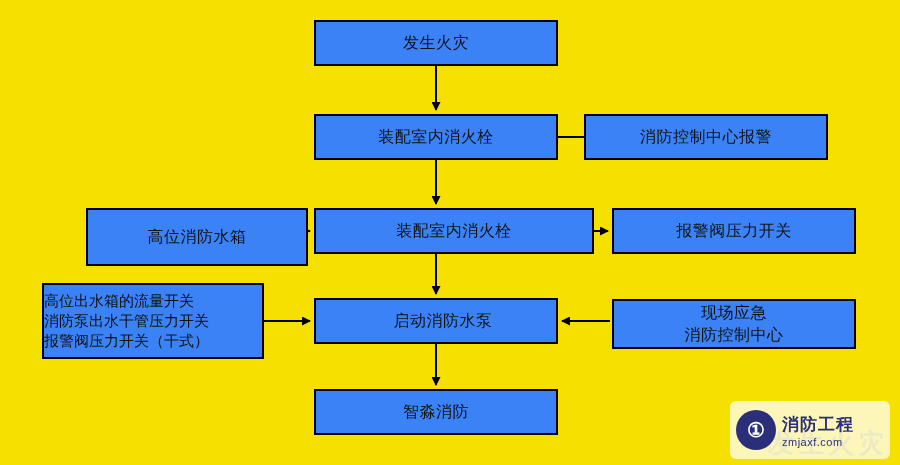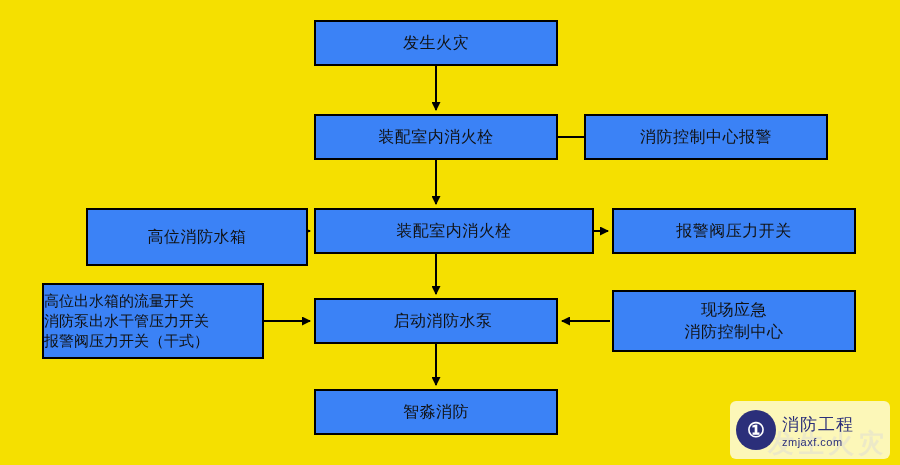--- a/index.html
+++ b/index.html
@@ -74,21 +74,21 @@
   }
   #wm-text {
     margin-left: 6px;
     display: flex;
     flex-direction: column;
     justify-content: center;
   }
   #wm-title {
     font-size: 17px;
     color: #2b2f7a;
-    font-weight: normal;
+    font-weight: bold;
     letter-spacing: 1px;
   }
   #wm-sub {
     font-size: 11px;
     color: #2b2f7a;
     letter-spacing: 0.5px;
   }
   #wm-big {
     position: absolute;
     right: 12px;
@@ -142,21 +142,21 @@
   <div class="node" style="left:314px;top:208px;width:280px;height:46px;">装配室内消火栓</div>
 
   <div class="node" style="left:612px;top:208px;width:244px;height:46px;">报警阀压力开关</div>
 
   <div class="node left-align" style="left:42px;top:283px;width:222px;height:76px;">高位出水箱的流量开关
 消防泵出水干管压力开关
 报警阀压力开关（干式）</div>
 
   <div class="node" style="left:314px;top:298px;width:244px;height:46px;padding-left:14px;">启动消防水泵</div>
 
-  <div class="node" style="left:612px;top:290px;width:244px;height:62px;">现场应急
+  <div class="node" style="left:612px;top:299px;width:244px;height:50px;">现场应急
 消防控制中心</div>
 
   <div class="node" style="left:314px;top:389px;width:244px;height:46px;">智淼消防</div>
 
   <div id="wm-big">发生火灾</div>
 
   <div id="watermark">
     <div id="wm-logo">①</div>
     <div id="wm-text">
       <div id="wm-title">消防工程</div>

